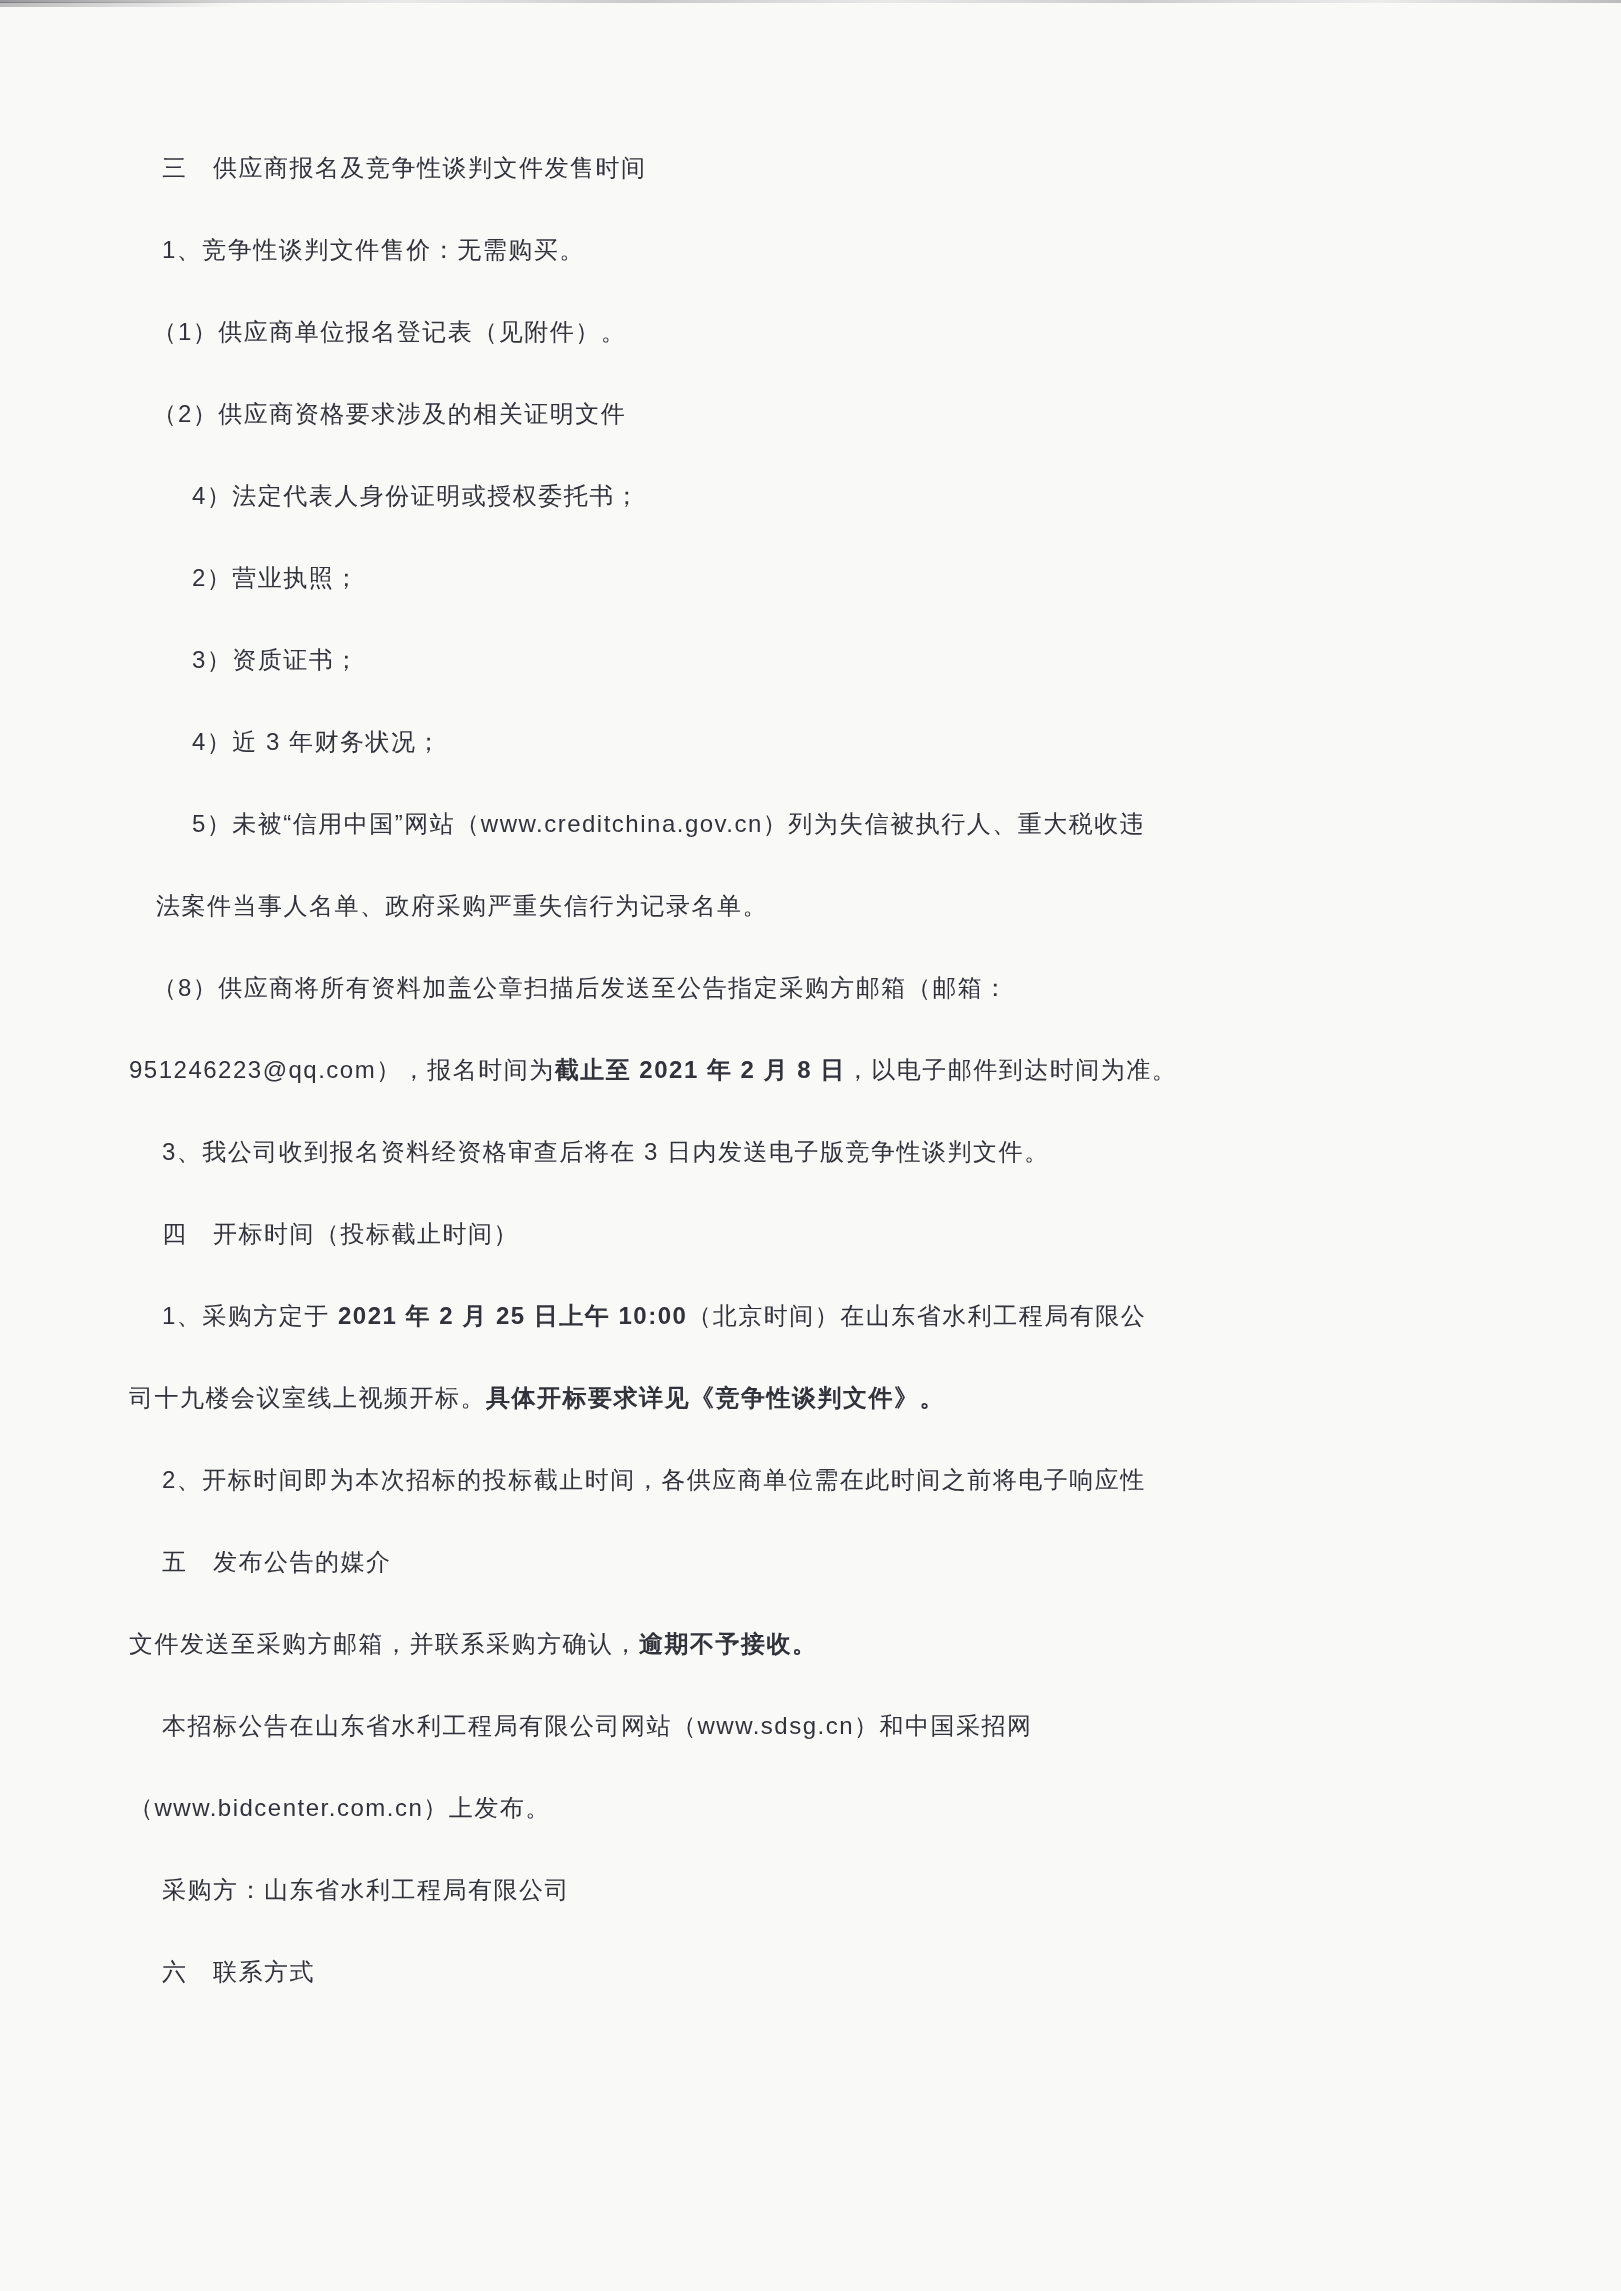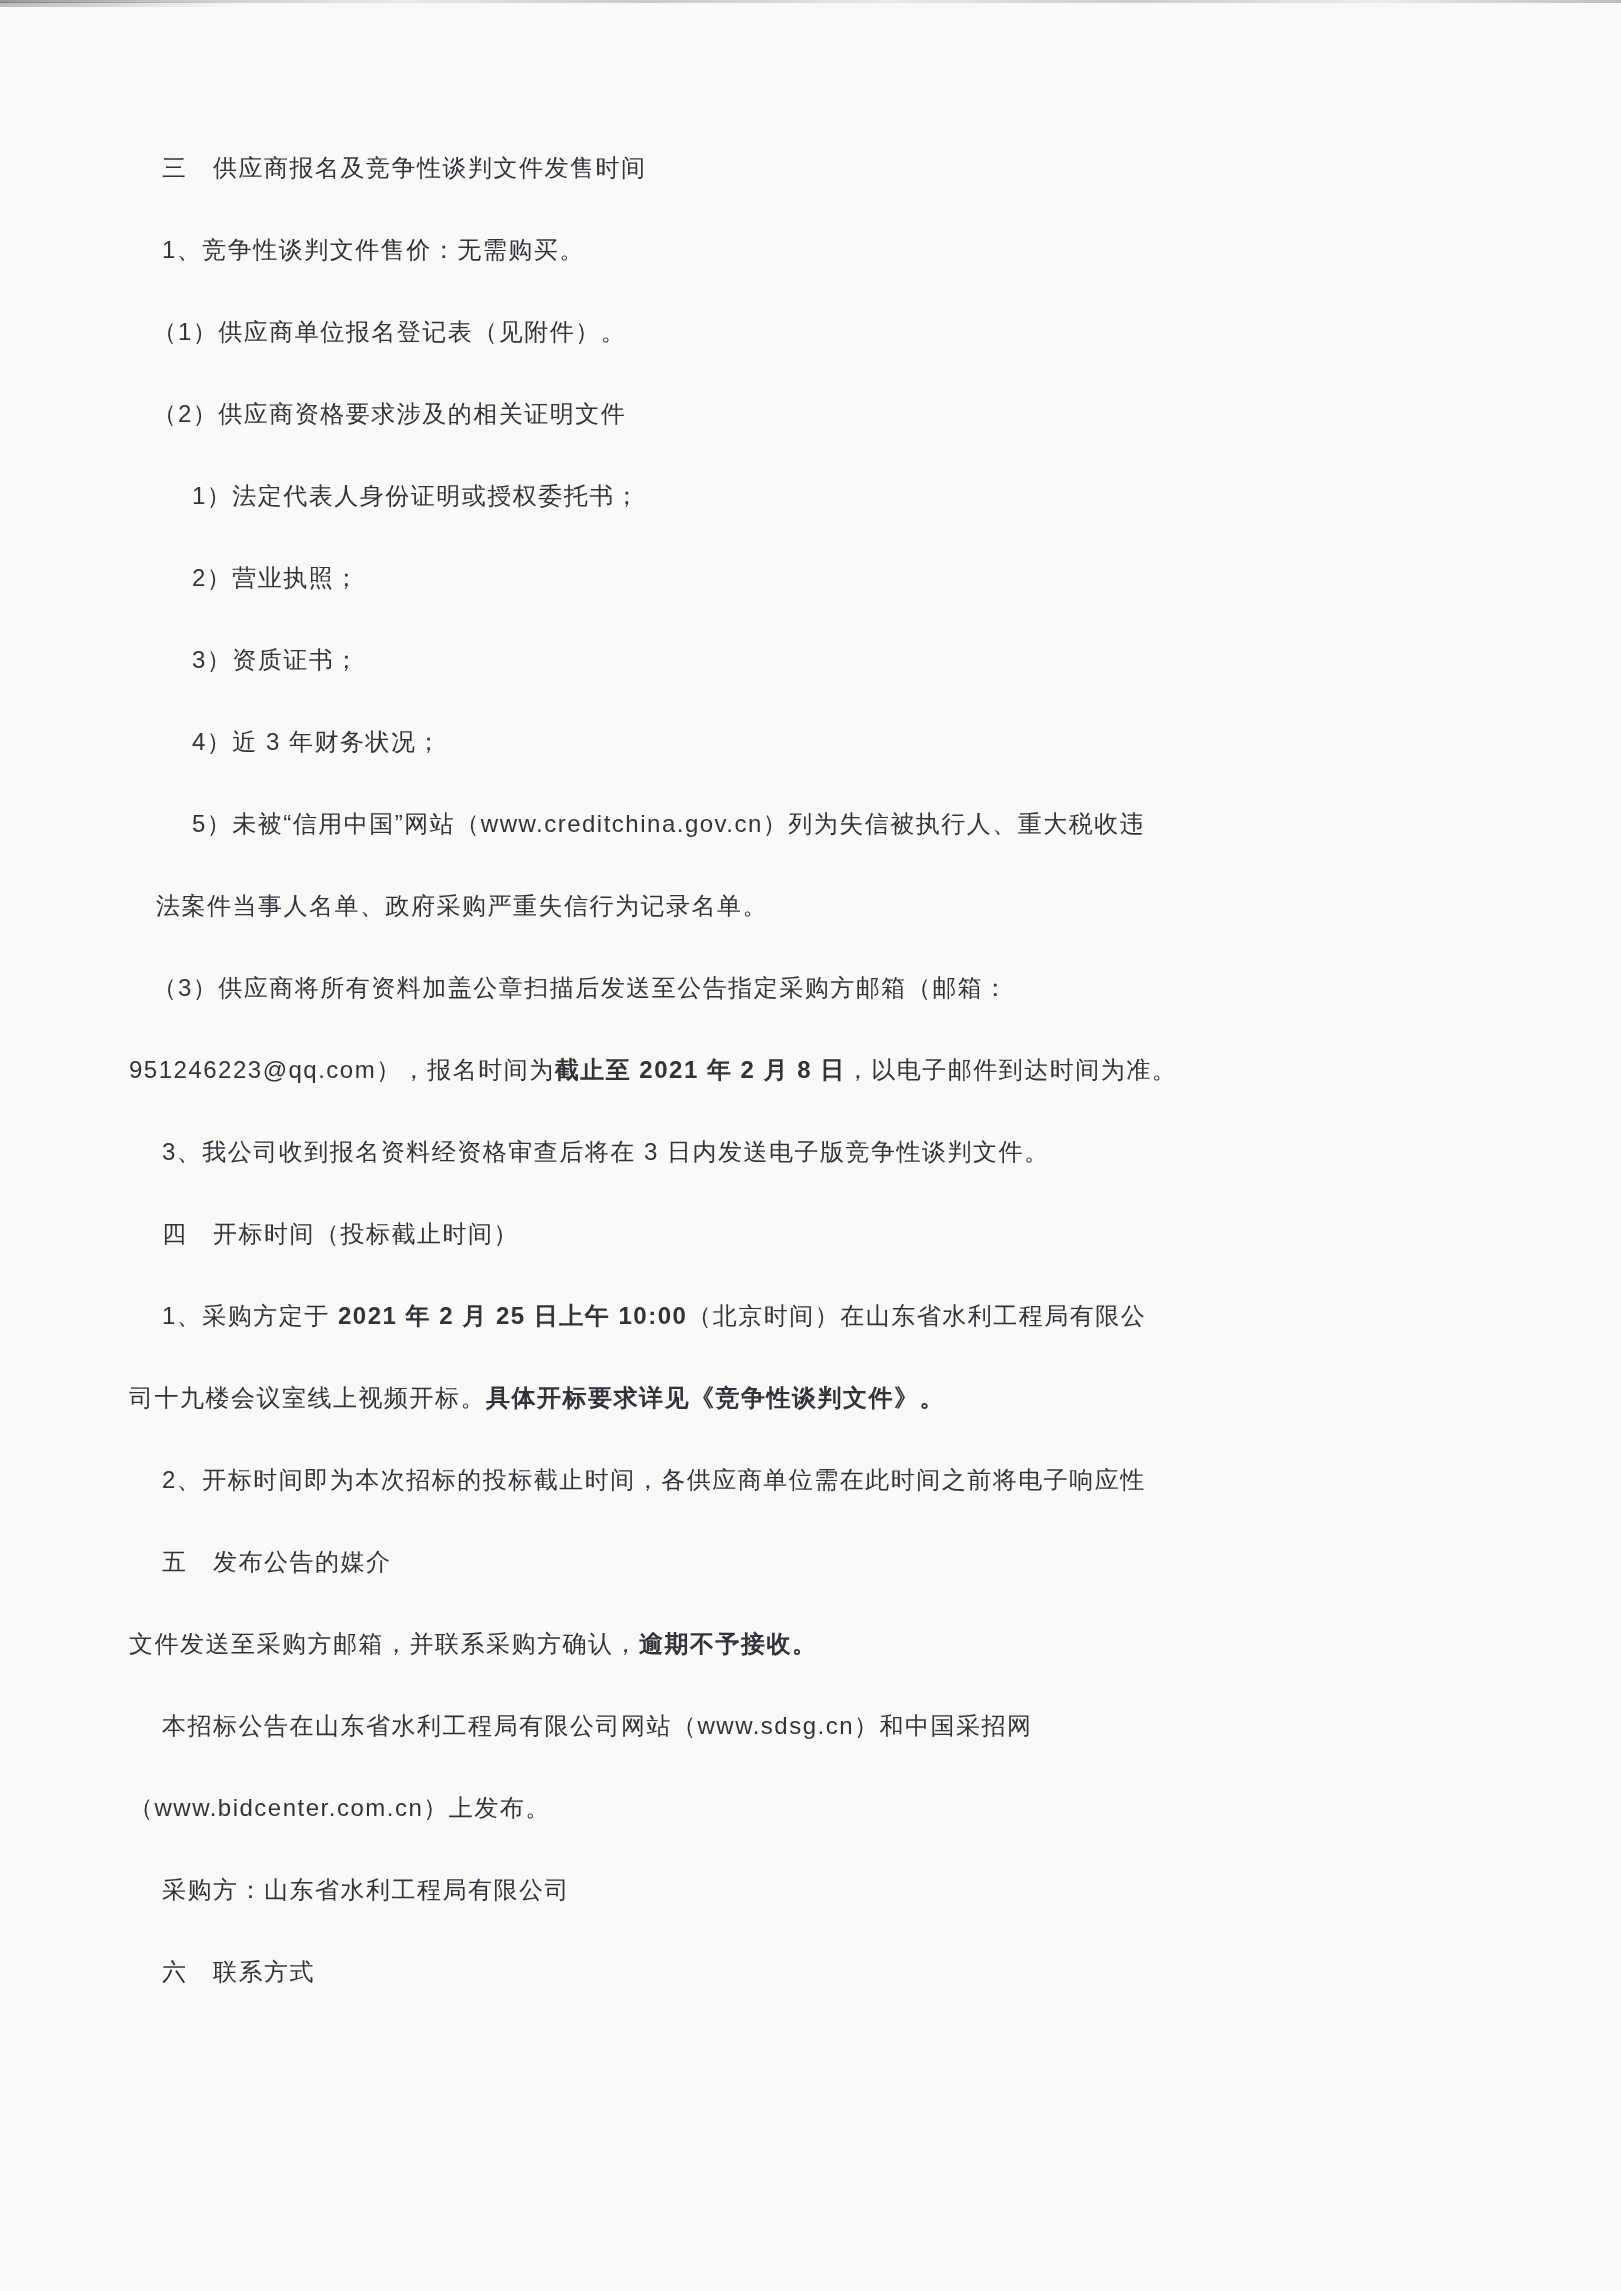--- a/index.html
+++ b/index.html
@@ -57,27 +57,27 @@
 <body style="background: rgb(249, 249, 248);">
 
 <div class="scan-edge-top"></div>
 <div class="scan-smudge"></div>
 
 <div class="doc-text" style="color: rgb(50, 51, 58);">
     <div class="line ind1"><span>三　供应商报名及竞争性谈判文件发售时间</span></div>
     <div class="line ind1"><span>1、竞争性谈判文件售价：无需购买。</span></div>
     <div class="line ind2"><span>（1）供应商单位报名登记表（见附件）。</span></div>
     <div class="line ind2"><span>（2）供应商资格要求涉及的相关证明文件</span></div>
-    <div class="line ind4"><span>1）法定代表人身份证明或授权委托书；</span></div>
+    <div class="line ind4"><span>4）法定代表人身份证明或授权委托书；</span></div>
     <div class="line ind4"><span>2）营业执照；</span></div>
     <div class="line ind4"><span>3）资质证书；</span></div>
     <div class="line ind4"><span>4）近 3 年财务状况；</span></div>
     <div class="line ind4"><span>5）未被“信用中国”网站（www.creditchina.gov.cn）列为失信被执行人、重大税收违</span></div>
     <div class="line ind3"><span>法案件当事人名单、政府采购严重失信行为记录名单。</span></div>
-    <div class="line ind2"><span>（3）供应商将所有资料加盖公章扫描后发送至公告指定采购方邮箱（邮箱：</span></div>
+    <div class="line ind2"><span>（8）供应商将所有资料加盖公章扫描后发送至公告指定采购方邮箱（邮箱：</span></div>
     <div class="line ind0"><span>951246223@qq.com），报名时间为</span><span class="bold">截止至 2021 年 2 月 8 日</span><span>，以电子邮件到达时间为准。</span></div>
     <div class="line ind1"><span>3、我公司收到报名资料经资格审查后将在 3 日内发送电子版竞争性谈判文件。</span></div>
     <div class="line ind1"><span>四　开标时间（投标截止时间）</span></div>
     <div class="line ind1"><span>1、采购方定于 </span><span class="bold">2021 年 2 月 25 日上午 10:00</span><span>（北京时间）在山东省水利工程局有限公</span></div>
     <div class="line ind0"><span>司十九楼会议室线上视频开标。</span><span class="bold">具体开标要求详见《竞争性谈判文件》。</span></div>
     <div class="line ind1"><span>2、开标时间即为本次招标的投标截止时间，各供应商单位需在此时间之前将电子响应性</span></div>
     <div class="line ind1"><span>五　发布公告的媒介</span></div>
     <div class="line ind0"><span>文件发送至采购方邮箱，并联系采购方确认，</span><span class="bold">逾期不予接收。</span></div>
     <div class="line ind1"><span>本招标公告在山东省水利工程局有限公司网站（www.sdsg.cn）和中国采招网</span></div>
     <div class="line ind0"><span>（www.bidcenter.com.cn）上发布。</span></div>

